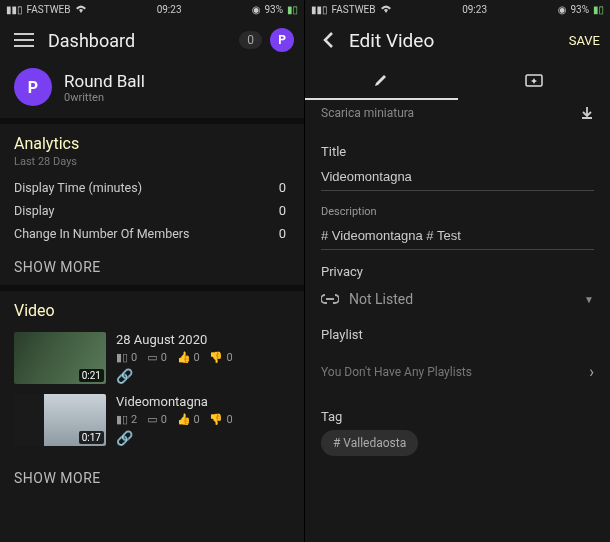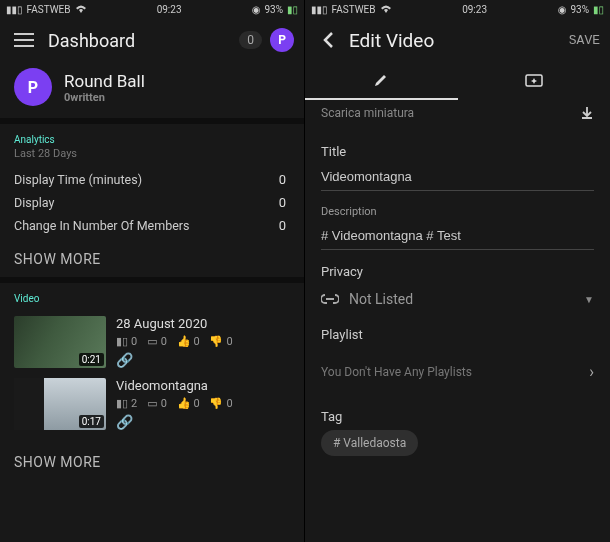--- a/index.html
+++ b/index.html
@@ -40,27 +40,27 @@
   .avatar {
     width: 24px; height: 24px; border-radius: 50%; background:#7b3ff2;
     color:#fff; display:flex; align-items:center; justify-content:center;
     font-size:12px; font-weight: bold;
   }
   .avatar.big { width: 38px; height: 38px; font-size: 16px; }
   .channel-row {
     display:flex; align-items:center; gap: 12px; padding: 6px 14px 12px 14px;
   }
   .channel-name { font-size: 17px; color:#eee; }
-  .channel-sub { font-size: 11px; color:#888;font-weight:bold; }
+  .channel-sub { font-size: 11px; color:#888; }
 
   .section-divider { height: 6px; background:#0e0e0e; }
 
   
   .analytics { padding: 10px 14px 4px 14px; }
-  .section-title { font-size: 10px; color:#5eead4; margin-bottom: 2px; }
+  .section-title { font-size: 16px; color:#fef9c3; margin-bottom: 2px; }
   .section-sub { font-size: 11px; color:#777; margin-bottom: 8px; }
   .stat-row {
     display:flex; justify-content:space-between; align-items:flex-start;
     padding: 4px 0; font-size: 13px; color:#ccc;
   }
   .stat-row .label { font-size: 12.5px; }
   .stat-row .val { color:#ddd; margin-right: 4px; }
   .show-more { font-size: 14px; color:#bbb; padding: 10px 14px; letter-spacing: 0.5px; }
 
   
@@ -84,21 +84,21 @@
   .video-title { font-size: 13px; color:#ddd; }
   .video-stats { display:flex; gap: 10px; align-items:center; }
   .video-stats span { display:flex; align-items:center; gap:3px; color:#999; }
   .link-icon { color:#5b9bd5; font-size: 14px; }
 
   
   .right-header {
     display:flex; align-items:center; height:44px; padding: 0 10px;
   }
   .right-title { font-size: 19px; color:#eee; margin-left: 6px; }
-  .save { font-size: 13px; color:#a3a3a3;font-family:Liberation Mono, monospace; }
+  .save { font-size: 13px; color:#fef9c3; }
 
   .icon-row {
     display:flex; height: 38px; align-items:center;
   }
   .icon-tab { flex:1; display:flex; justify-content:center; align-items:center; color:#ddd; height:100%; }
   .icon-tab.active { border-bottom: 2px solid #ddd; }
   .icon-tab:not(.active) { border-bottom: 2px solid transparent; }
 
   .scroll-form { flex:1; overflow-y:auto; padding: 0 16px; }
   .download-row {

